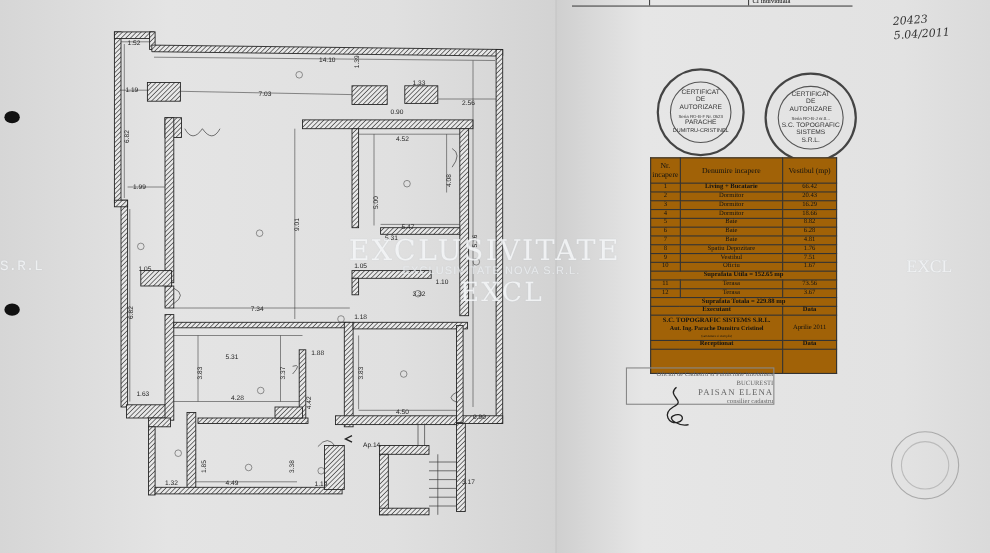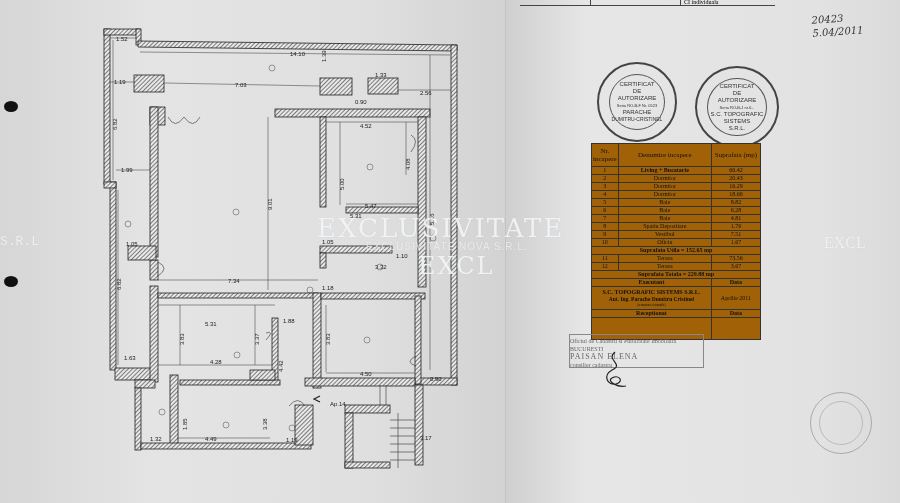--- a/index.html
+++ b/index.html
@@ -13,21 +13,21 @@
   .top-strip span { border-left: 1px solid #444; padding-left: 3px; line-height: 5px; }
   .handnote { position: absolute; left: 812px; top: 12px; font-family: "DejaVu Serif", serif; font-style: italic; font-size: 10px; color: #333; line-height: 13px; transform: rotate(-4deg); }
   .stamp { position: absolute; border: 2px solid #444; border-radius: 50%; display: flex; flex-direction: column; align-items: center; justify-content: center; font-family: "Liberation Sans", sans-serif; color: #333; text-align: center; }
   .stamp .inner { border: 1px solid #555; border-radius: 50%; width: 74%; height: 74%; display:flex; flex-direction:column; align-items:center; justify-content:center; font-size: 6px; line-height: 7px; }
   .faint-stamp { position:absolute; left: 810px; top: 392px; width: 62px; height: 62px; border: 1px solid #aaa; border-radius: 50%; }
   .faint-stamp::after { content:""; position:absolute; left:8px; top:8px; right:8px; bottom:8px; border:1px solid #bbb; border-radius:50%; }
   table.area { position: absolute; left: 591px; top: 143px; width: 170px; border-collapse: collapse; background: #a16207; font-size: 6px; color: #111; }
   table.area td, table.area th { border: 1px solid #333; text-align: center; line-height: 7px; padding: 0 2px; }
   table.area th { font-weight: normal; font-size: 7px; line-height: 8px; padding: 3px 1px; }
   table.area .bold { font-weight: bold; }
-  .official { position:absolute; left: 569px; top: 334px; width: 135px; height: 34px; border: 1px solid #888; font-size: 6px; color:#666; text-align:left; font-family:"Liberation Serif", serif; line-height: 8px; padding-top: 2px; }
+  .official { position:absolute; left: 569px; top: 334px; width: 135px; height: 34px; border: 1px solid #888; font-size: 6px; color:#666; text-align:right; font-family:"Liberation Serif", serif; line-height: 8px; padding-top: 2px; }
   .official .name { font-size: 8px; letter-spacing: 1px; }
   .signature { position:absolute; left: 600px; top: 350px; }
   .watermark { position: absolute; font-family: "DejaVu Serif", serif; color: rgba(255,255,255,0.75); text-shadow: 0 0 1px rgba(180,190,200,0.6); pointer-events: none; }
   .wm-main { left: 317px; top: 213px; font-size: 26px; letter-spacing: 2px; }
   .wm-sub { left: 350px; top: 241px; font-family: "Liberation Sans", sans-serif; font-size: 10px; letter-spacing: 1px; color: rgba(255,255,255,0.6); margin-left: 16px; }
   .wm-nova { left: 418px; top: 252px; font-size: 24px; letter-spacing: 2px; }
   .wm-left { left: 0px; top: 234px; font-family: Liberation Mono, monospace; font-size: 13px; color: rgba(255,255,255,0.7); }
   .wm-right { left: 824px; top: 234px; font-family: Liberation Serif, serif; font-size: 16px; color: rgba(255,255,255,0.7); }
 </style>
 </head>
@@ -235,21 +235,21 @@
     <span>S.R.L.</span>
   </div>
 </div>
 <div class="faint-stamp"></div>
 
 <table class="area">
   <tbody>
       <tr>
     <th style="width:24px">Nr. incapere</th>
     <th style="width:96px">Denumire incapere</th>
-    <th style="width:50px">Suprafata (mp)</th>
+    <th style="width:50px">Vestibul (mp)</th>
   </tr>
   <tr>
         <td>1</td>
         <td class="bold">Living + Bucatarie</td>
         <td>66.42</td>
       </tr>
   <tr>
         <td>2</td>
         <td>Dormitor</td>
         <td>20.43</td>

